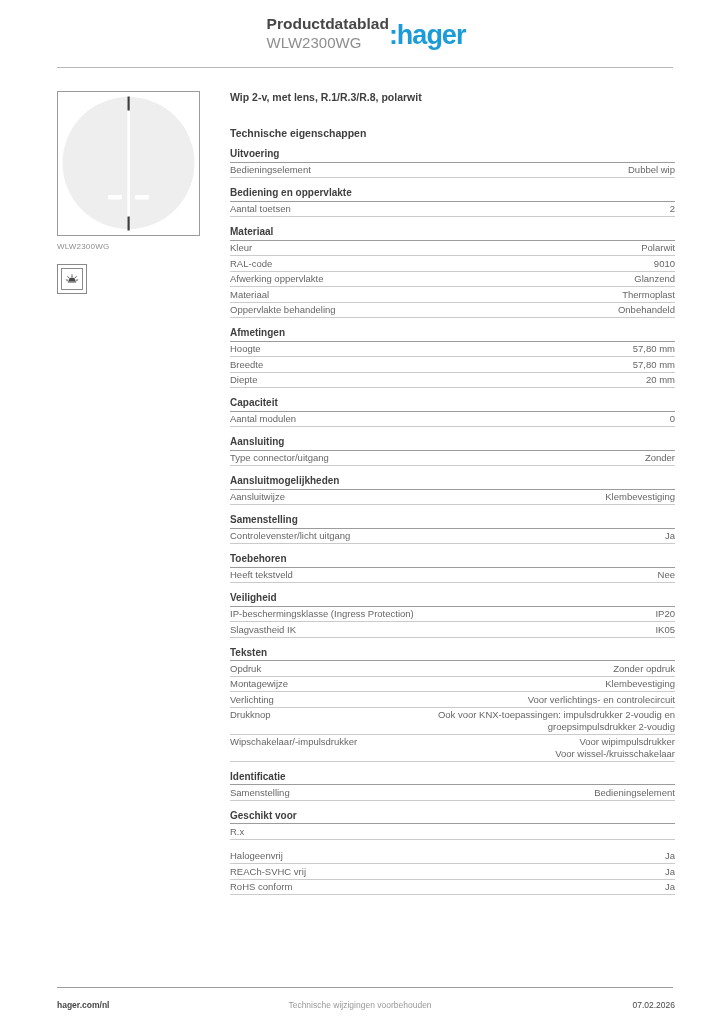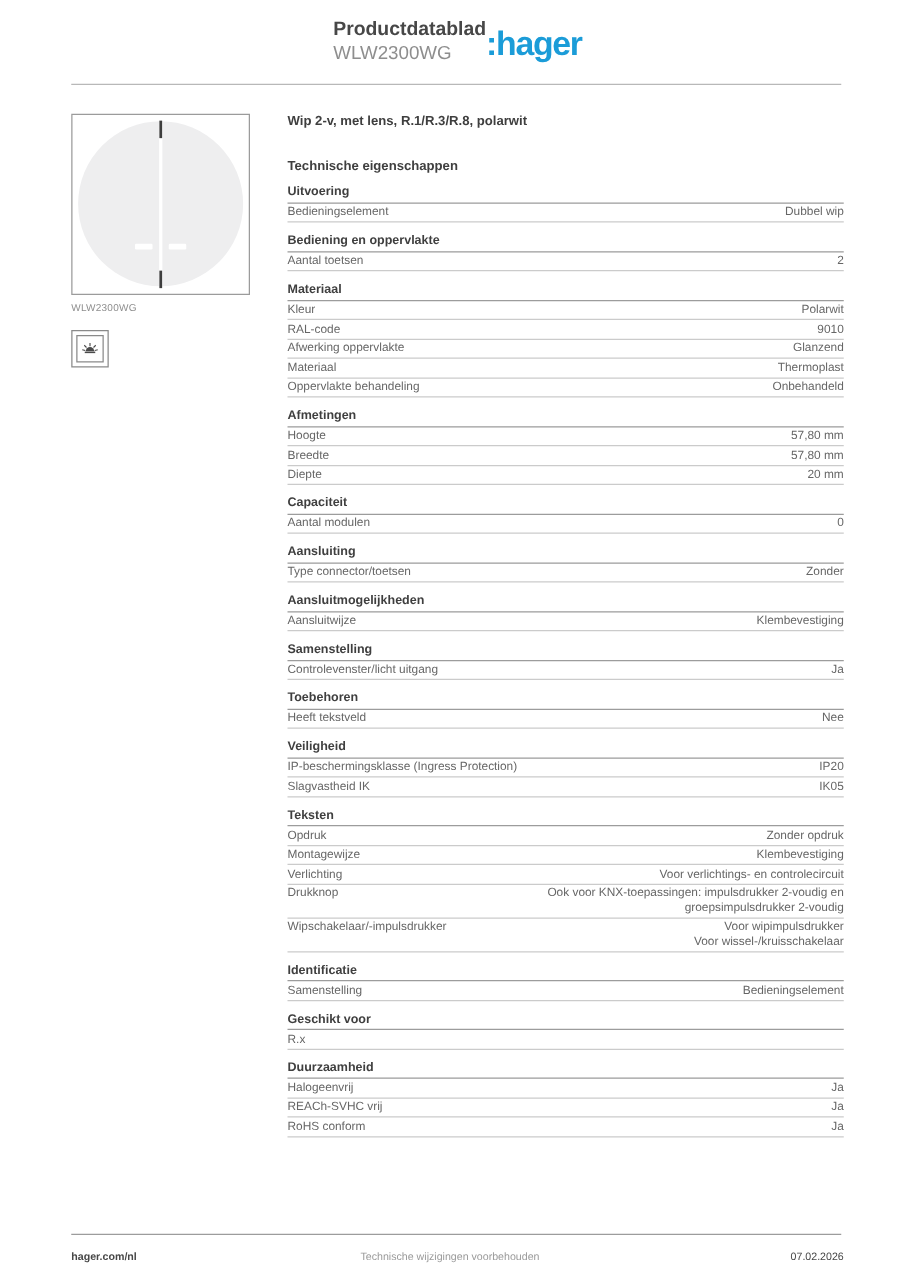--- a/index.html
+++ b/index.html
@@ -245,21 +245,21 @@
           <section class="spec-section">
             <div class="spec-title">Capaciteit</div>
             <div class="spec-row">
               <div class="spec-label">Aantal modulen</div>
               <div class="spec-value">0</div>
             </div>
           </section>
           <section class="spec-section">
             <div class="spec-title">Aansluiting</div>
             <div class="spec-row">
-              <div class="spec-label">Type connector/toetsen</div>
+              <div class="spec-label">Type connector/uitgang</div>
               <div class="spec-value">Zonder</div>
             </div>
           </section>
           <section class="spec-section">
             <div class="spec-title">Aansluitmogelijkheden</div>
             <div class="spec-row">
               <div class="spec-label">Aansluitwijze</div>
               <div class="spec-value">Klembevestiging</div>
             </div>
           </section>
@@ -321,21 +321,20 @@
             </div>
           </section>
           <section class="spec-section">
             <div class="spec-title">Geschikt voor</div>
             <div class="spec-row">
               <div class="spec-label">R.x</div>
               <div class="spec-value"></div>
             </div>
           </section>
           <section class="spec-section">
-            <div class="spec-title">Duurzaamheid</div>
             <div class="spec-row">
               <div class="spec-label">Halogeenvrij</div>
               <div class="spec-value">Ja</div>
             </div>
             <div class="spec-row">
               <div class="spec-label">REACh-SVHC vrij</div>
               <div class="spec-value">Ja</div>
             </div>
             <div class="spec-row">
               <div class="spec-label">RoHS conform</div>

